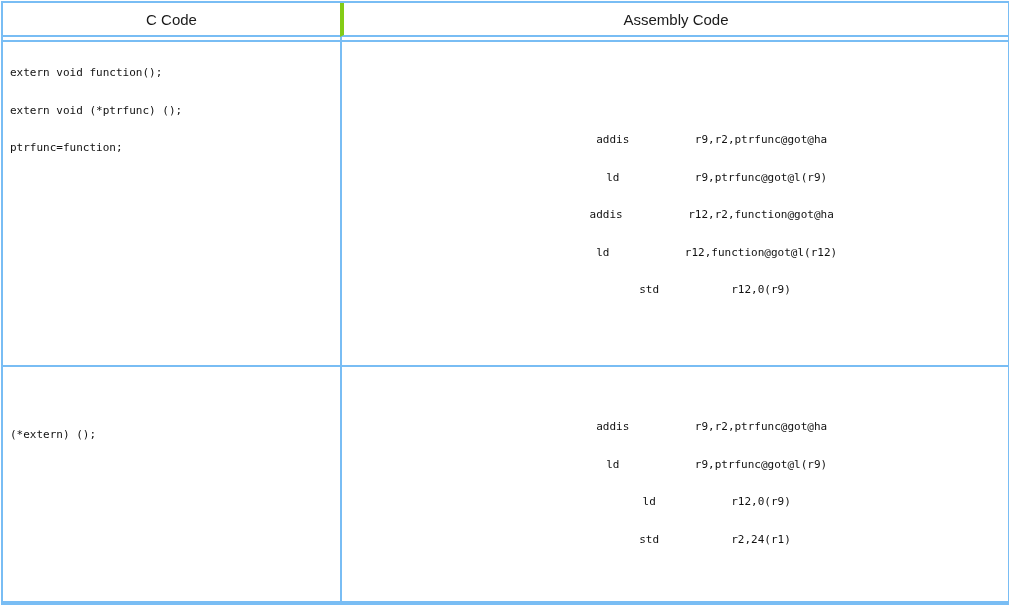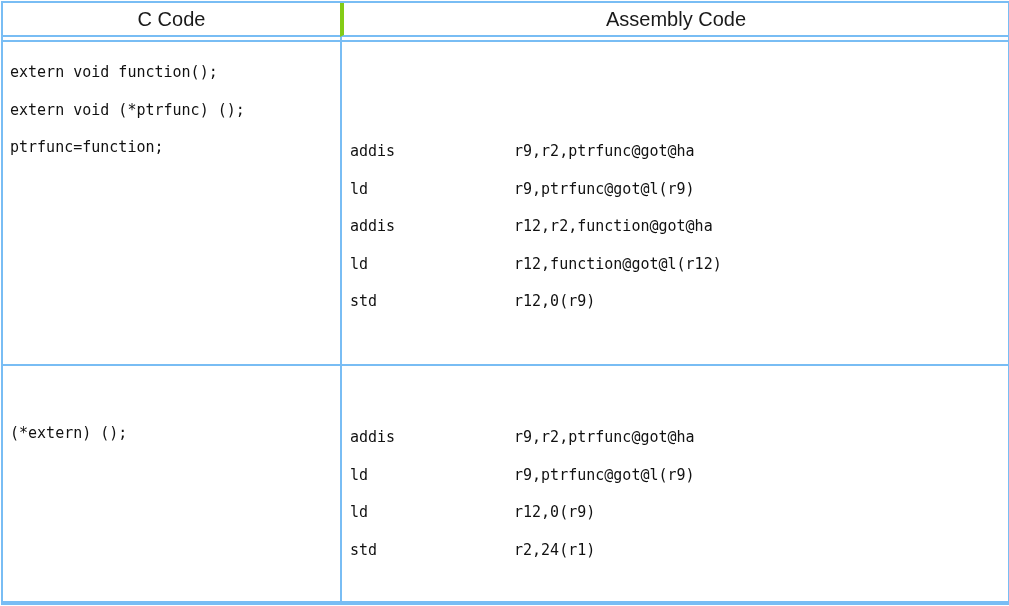--- a/index.html
+++ b/index.html
@@ -36,21 +36,21 @@
   }
 
   col.c-col  { width: 337px; }
   col.asm-col{ width: 668px; }
 
   
   thead th {
     height: 32px;
     padding: 0;
     font-family: "Liberation Sans", sans-serif;
-    font-size: 20px;
+    font-size: 15px;
     font-weight: normal;
     color: #1a1a1a;
     text-align: center;
     vertical-align: middle;
     border-bottom: 2px solid #79bdf4;
     background: #ffffff;
   }
   thead th.hdr-asm {
     border-left: 4px solid #84cc16;
   }
@@ -74,29 +74,30 @@
   tbody td.asm-cell {
     border-left: 2px solid #79bdf4;
   }
   tbody tr.row-split > td {
     border-bottom: 2px solid #79bdf4;
   }
 
   
   .code-block {
     font-family: "DejaVu Sans Mono", monospace;
-    font-size: 15px;
+    font-size: 11px;
     color: #111111;
     white-space: pre;
   }
   .c-cell .code-block {
     padding: 12px 0 0 7px;
   }
   .asm-cell .code-block {
-    padding: 16px 0 0 8px;
+    padding: 4px 0 0 8px;
+    text-align: center;
   }
 
   .code-line {
     height: 37.5px;
     line-height: 37.5px;
     white-space: pre;
   }
   .code-line.blank {
     color: transparent;
   }

